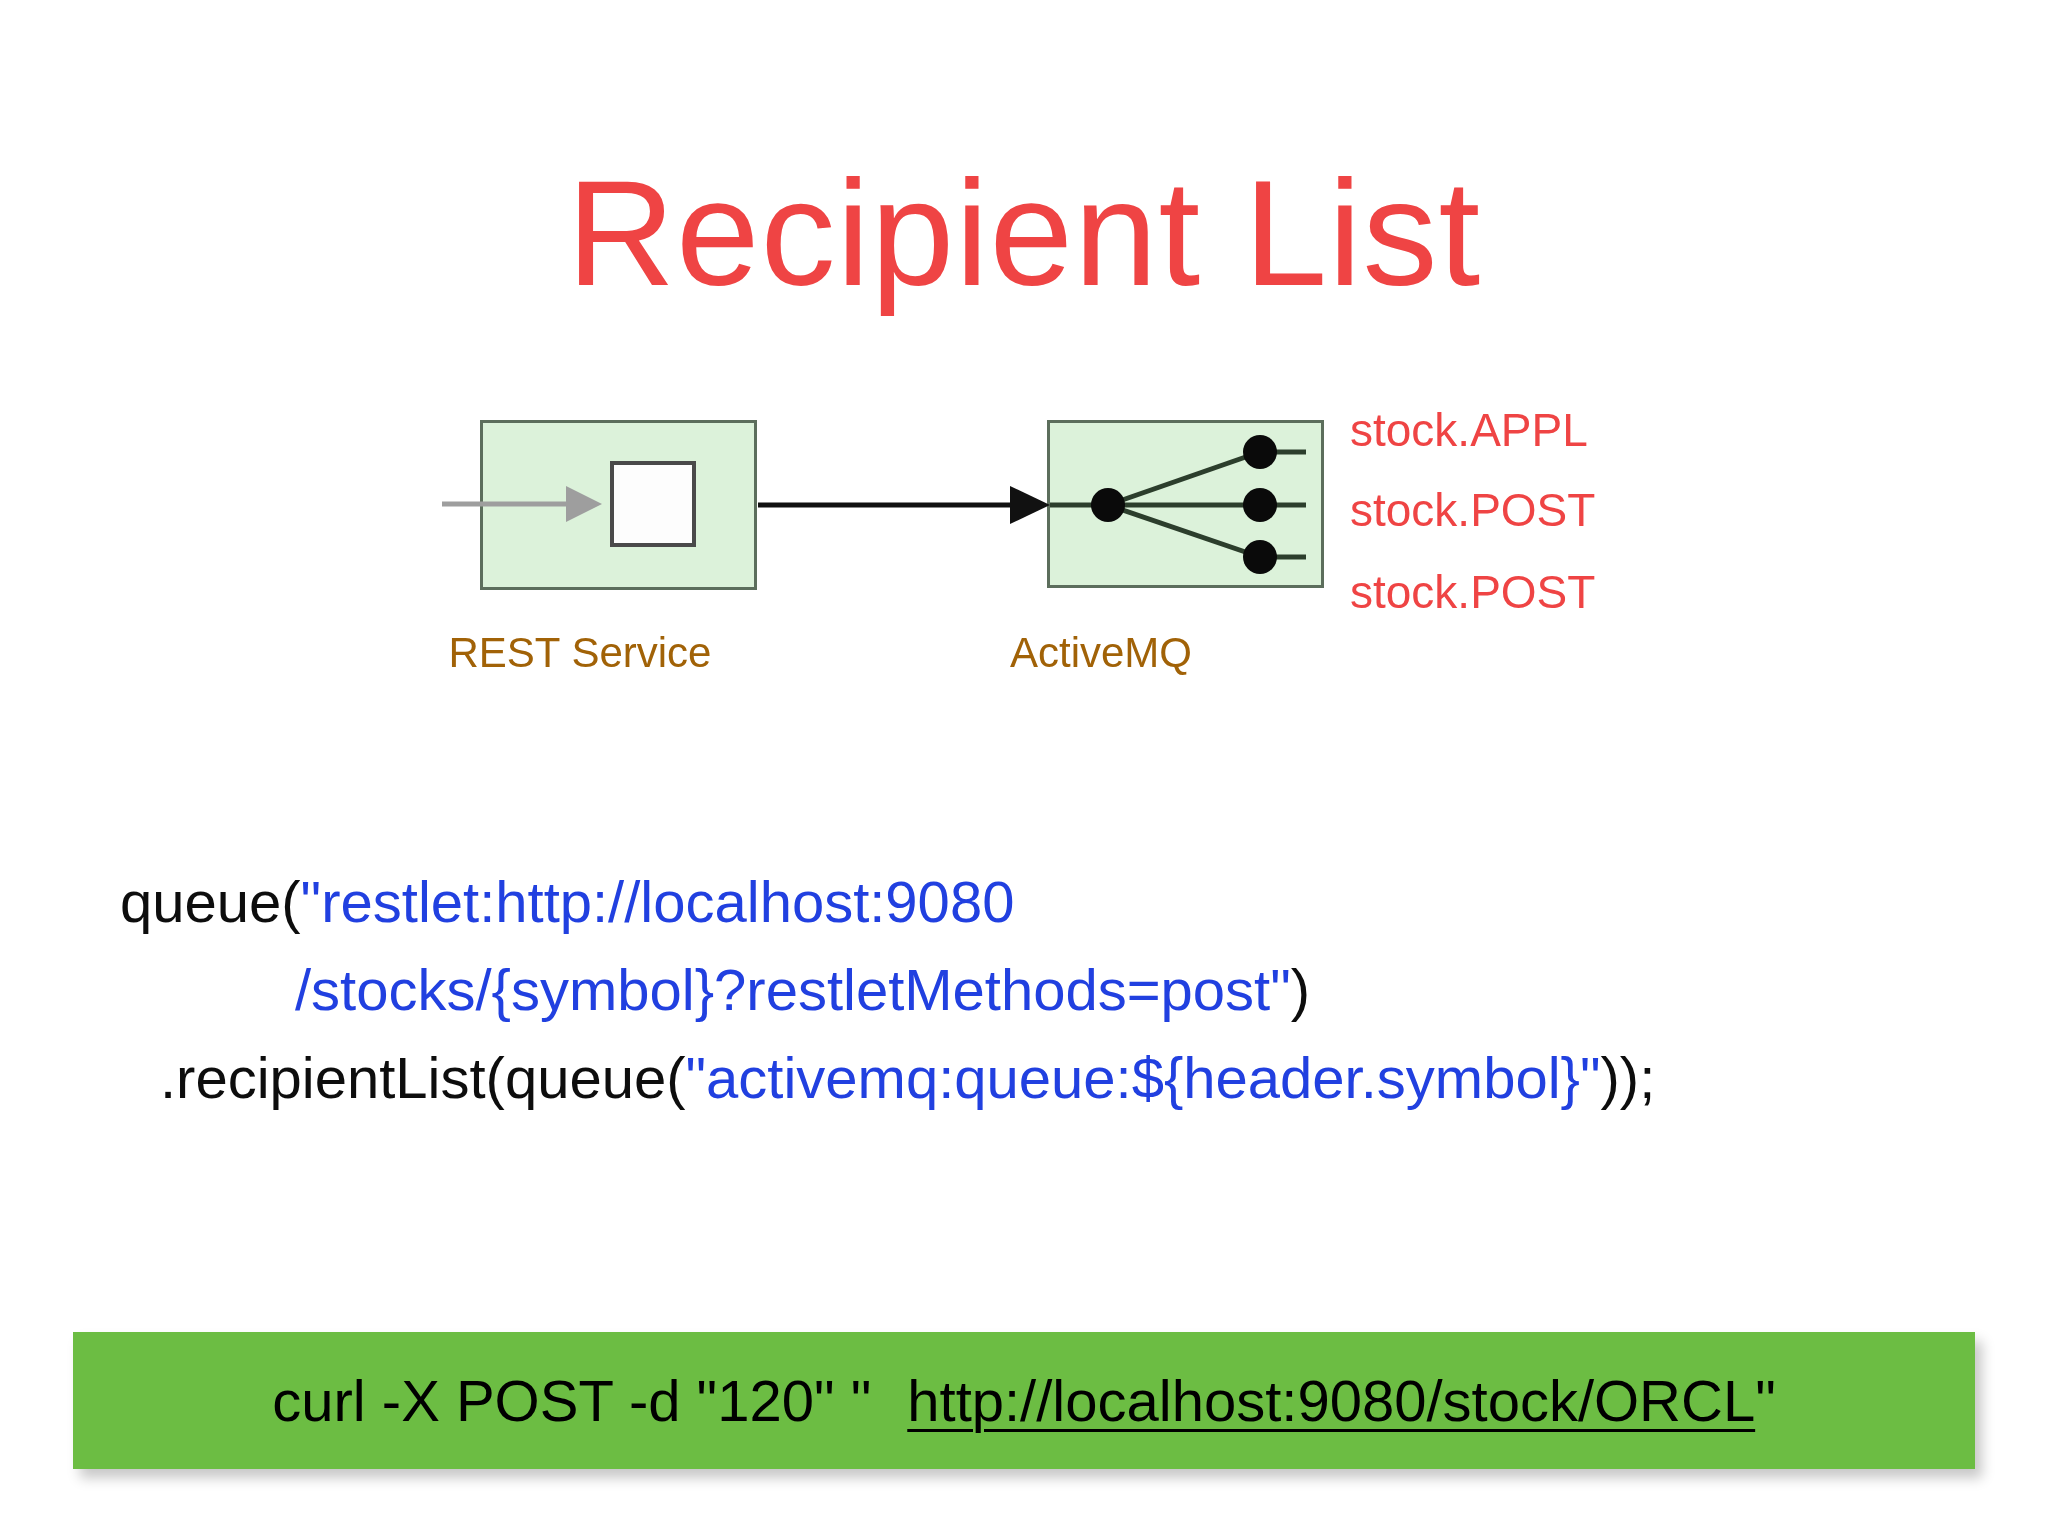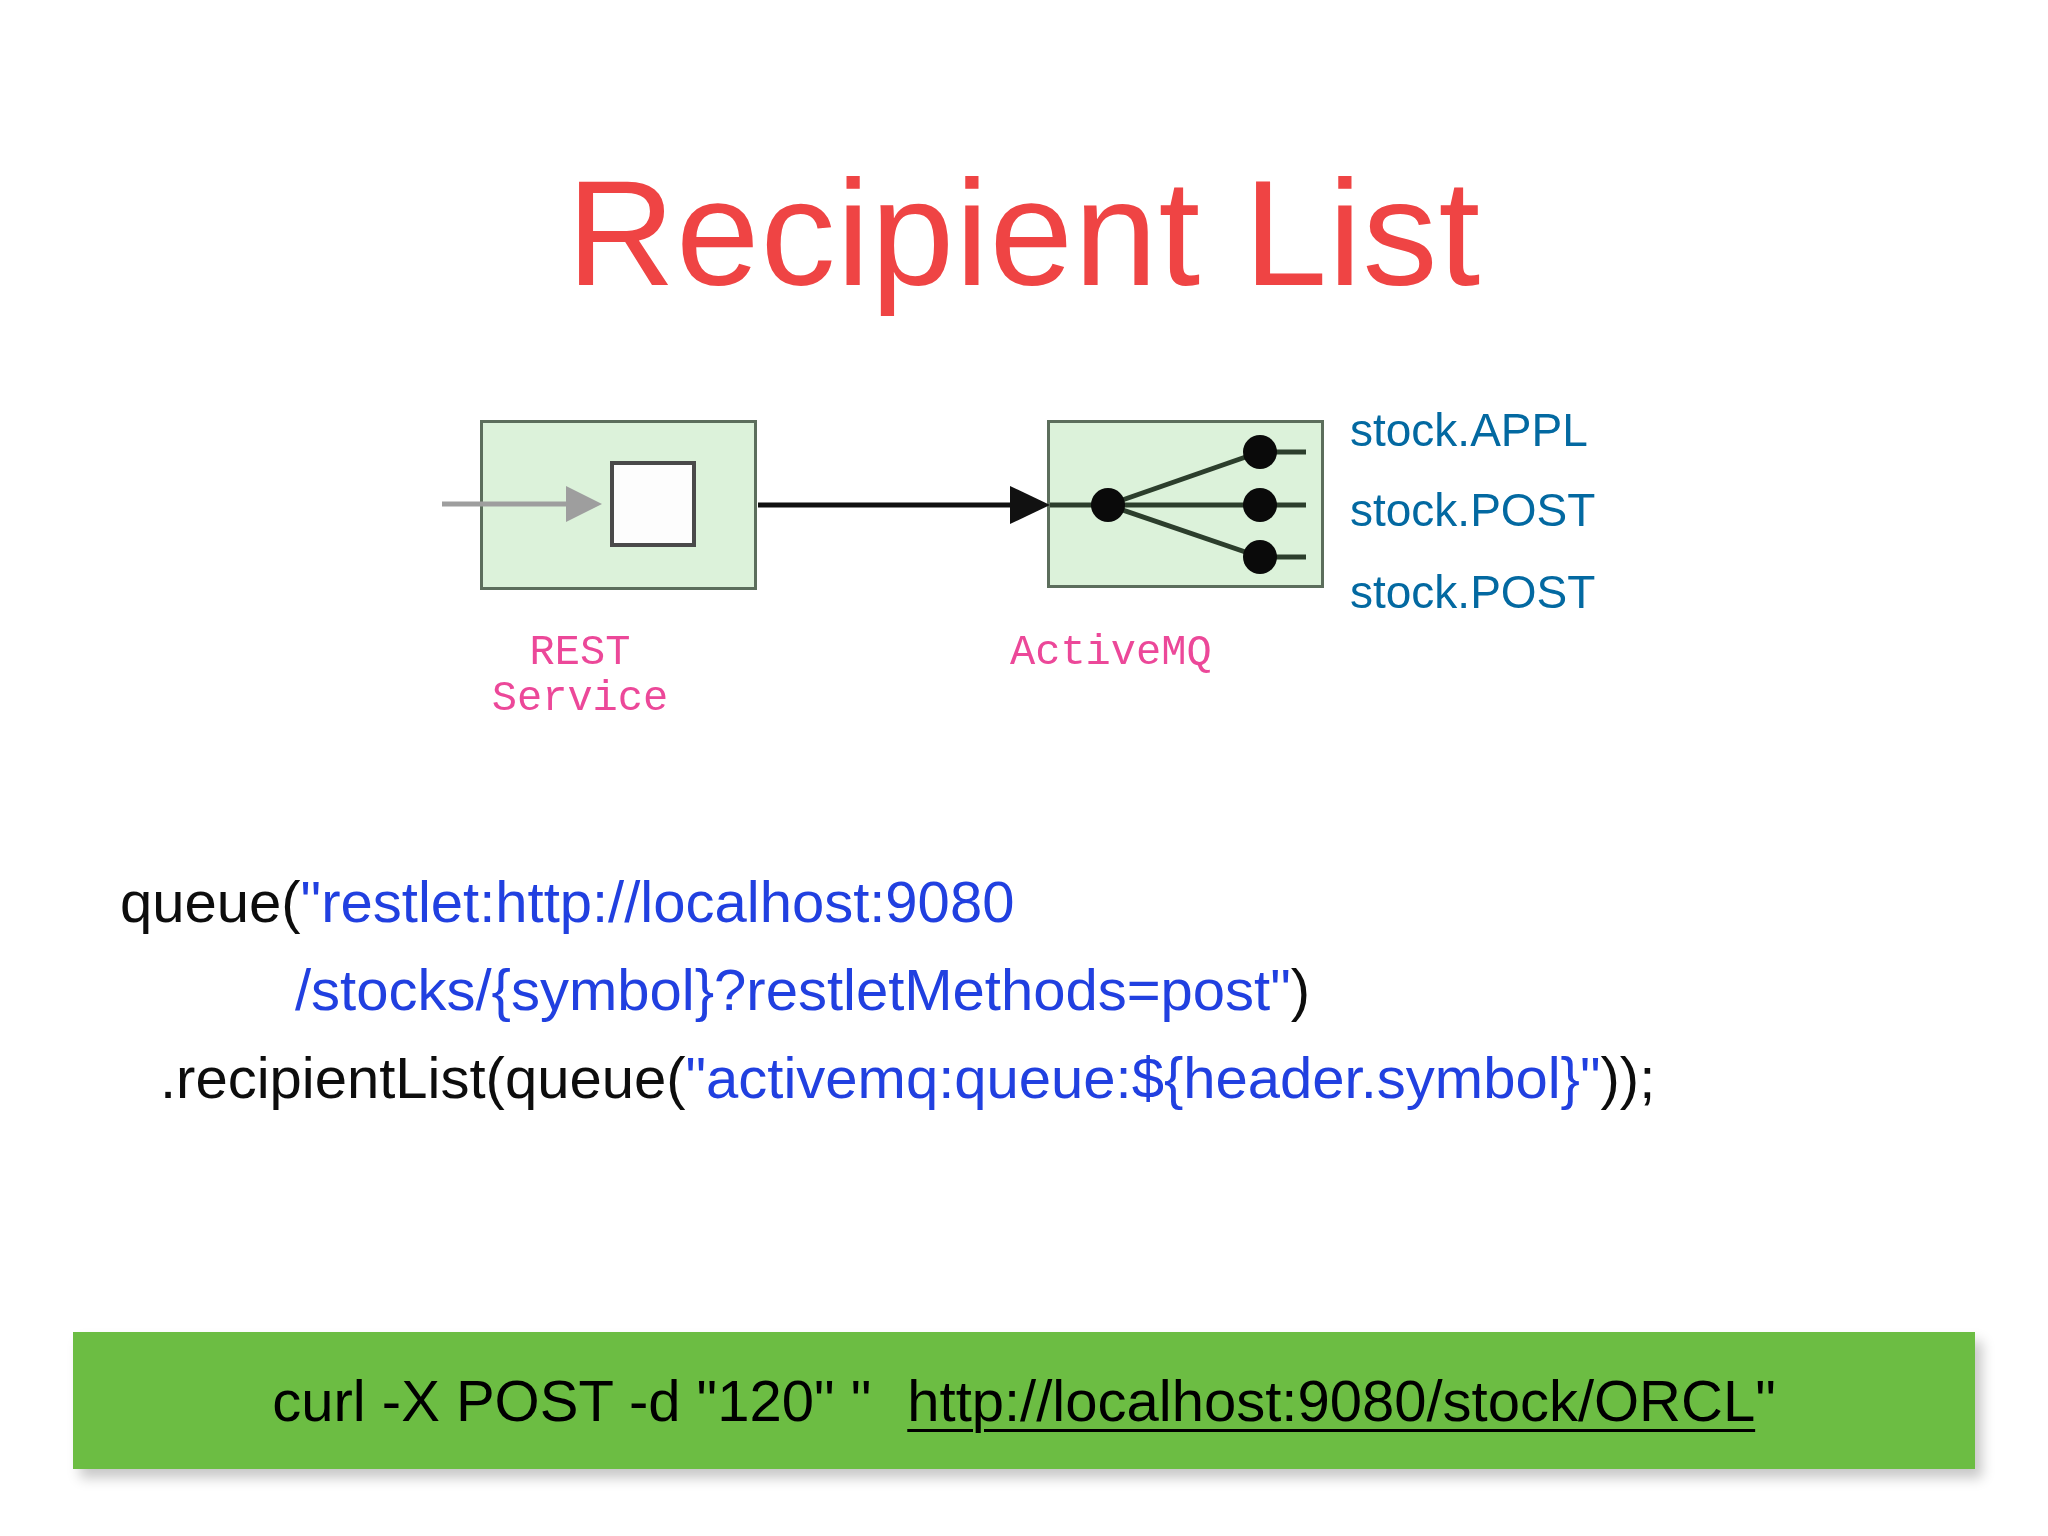--- a/index.html
+++ b/index.html
@@ -22,24 +22,24 @@
   .rest-box{left:480px;top:420px;width:277px;height:170px;}
   .amq-box{left:1047px;top:420px;width:277px;height:168px;}
   .white-square{
     left:610px;top:461px;width:78px;height:78px;background:#fdfdfd;
     border:4px solid #4a4a4a;box-sizing:content-box;
   }
 
   svg.connectors{left:0;top:0;pointer-events:none;}
 
   
-  .diagram-label{font-size:42px;color:#ec4899;line-height:1.1;font-family:Liberation Mono, monospace;}
+  .diagram-label{font-size:42px;color:#a16207;line-height:1.1;}
   .rest-label{left:430px;top:630px;width:300px;text-align:center;}
   .amq-label{left:1010px;top:630px;width:300px;text-align:left;}
-  .queue-label{left:1350px;font-size:46px;font-weight:500;color:#0369a1;line-height:54px;white-space:nowrap;}
+  .queue-label{left:1350px;font-size:46px;font-weight:500;color:#ef4444;line-height:54px;white-space:nowrap;}
   .queue-0{top:403px;}
   .queue-1{top:483px;}
   .queue-2{top:565px;}
 
   
   .code-block{left:120px;top:858px;white-space:nowrap;}
   .code-line{font-size:58px;line-height:88px;height:88px;color:#0d0d0d;white-space:pre;}
   .code-line .str{color:#2140e0;}
   .code-line.indent-2{padding-left:175px;}
   .code-line.indent-3{padding-left:40px;}

